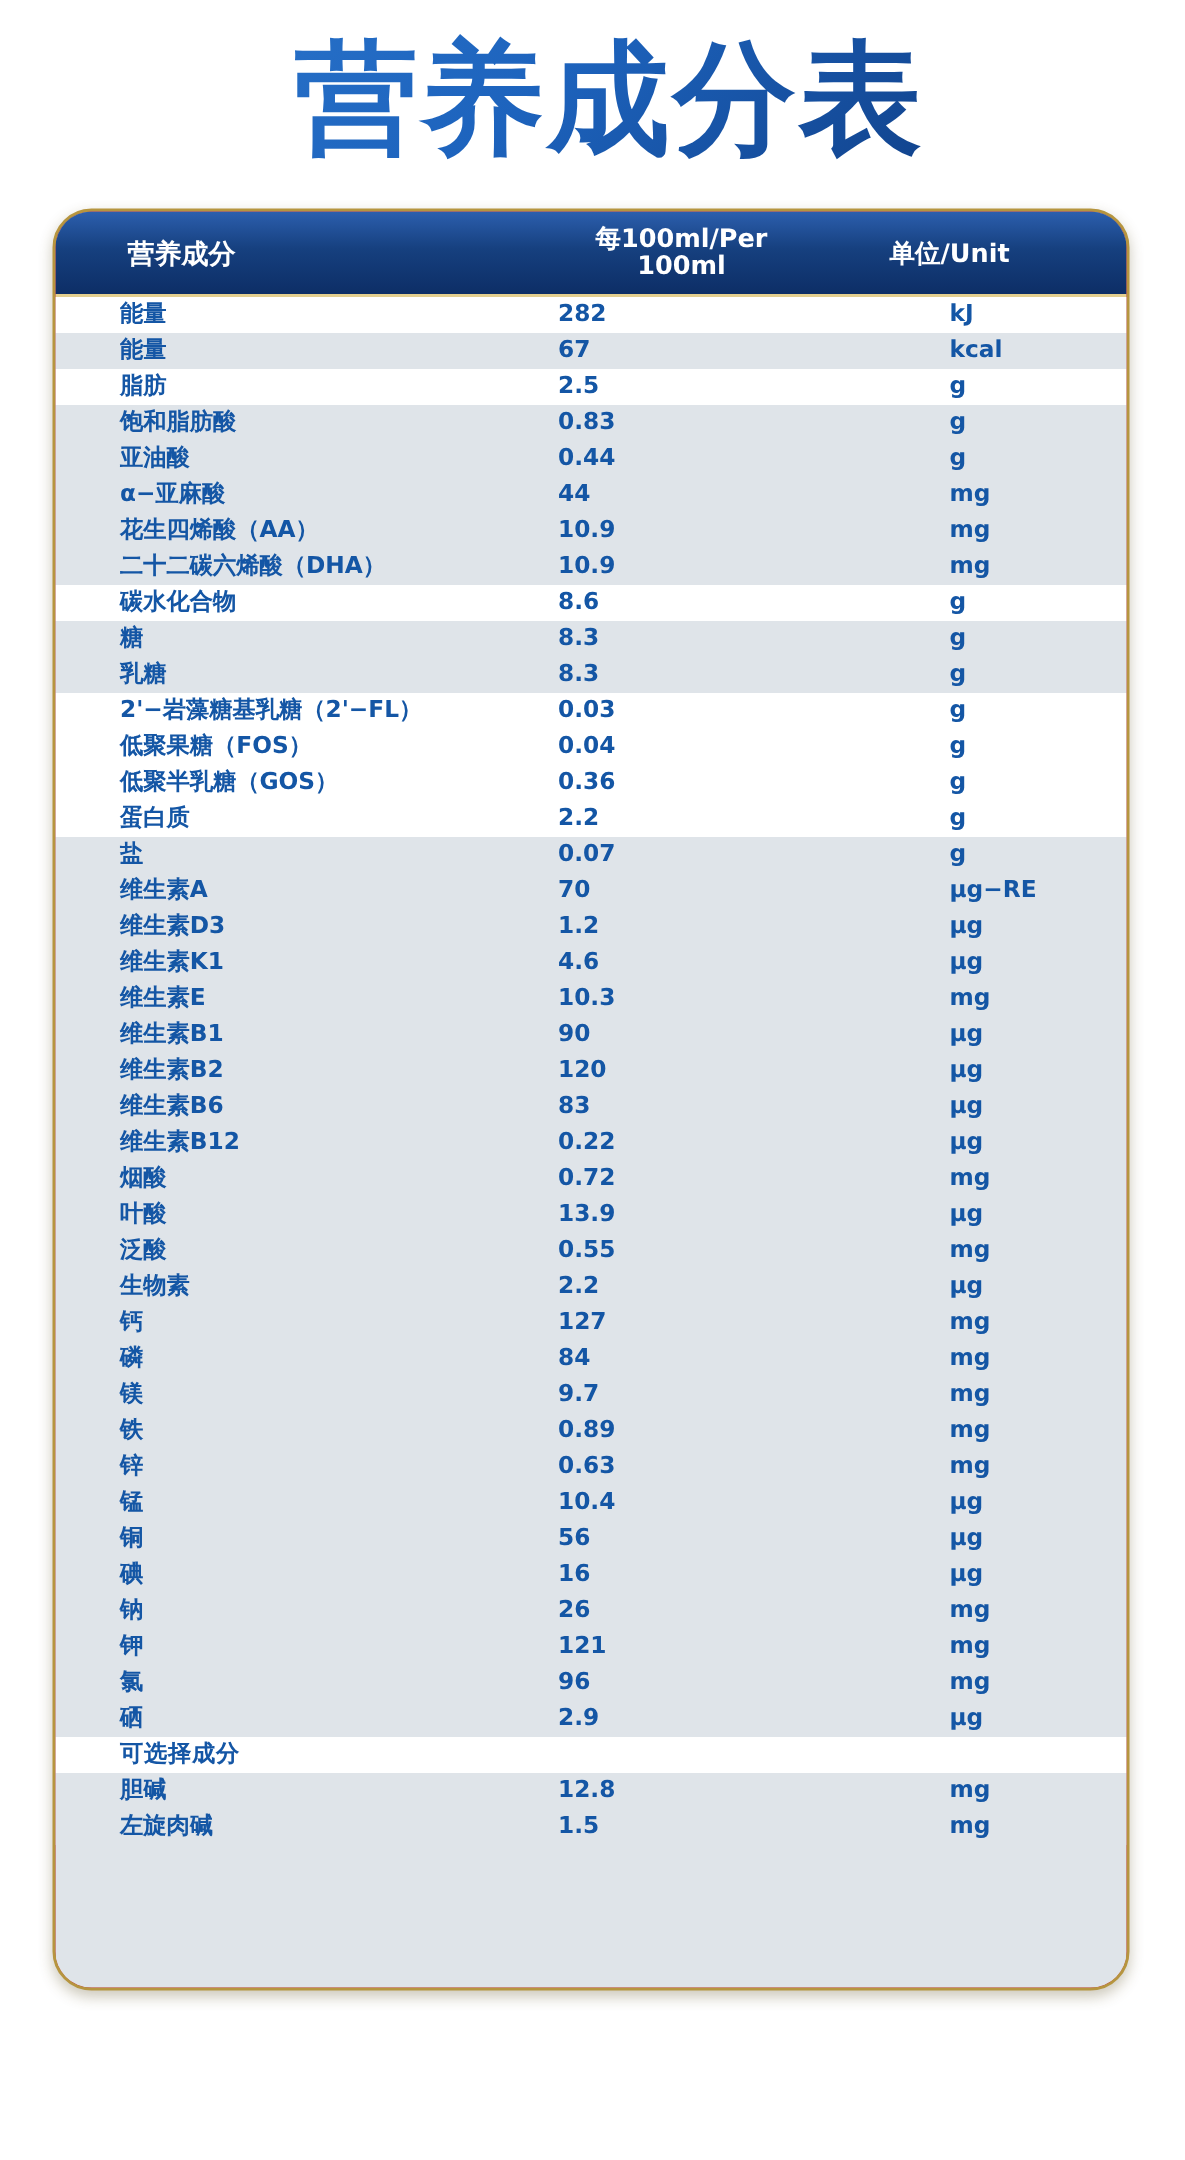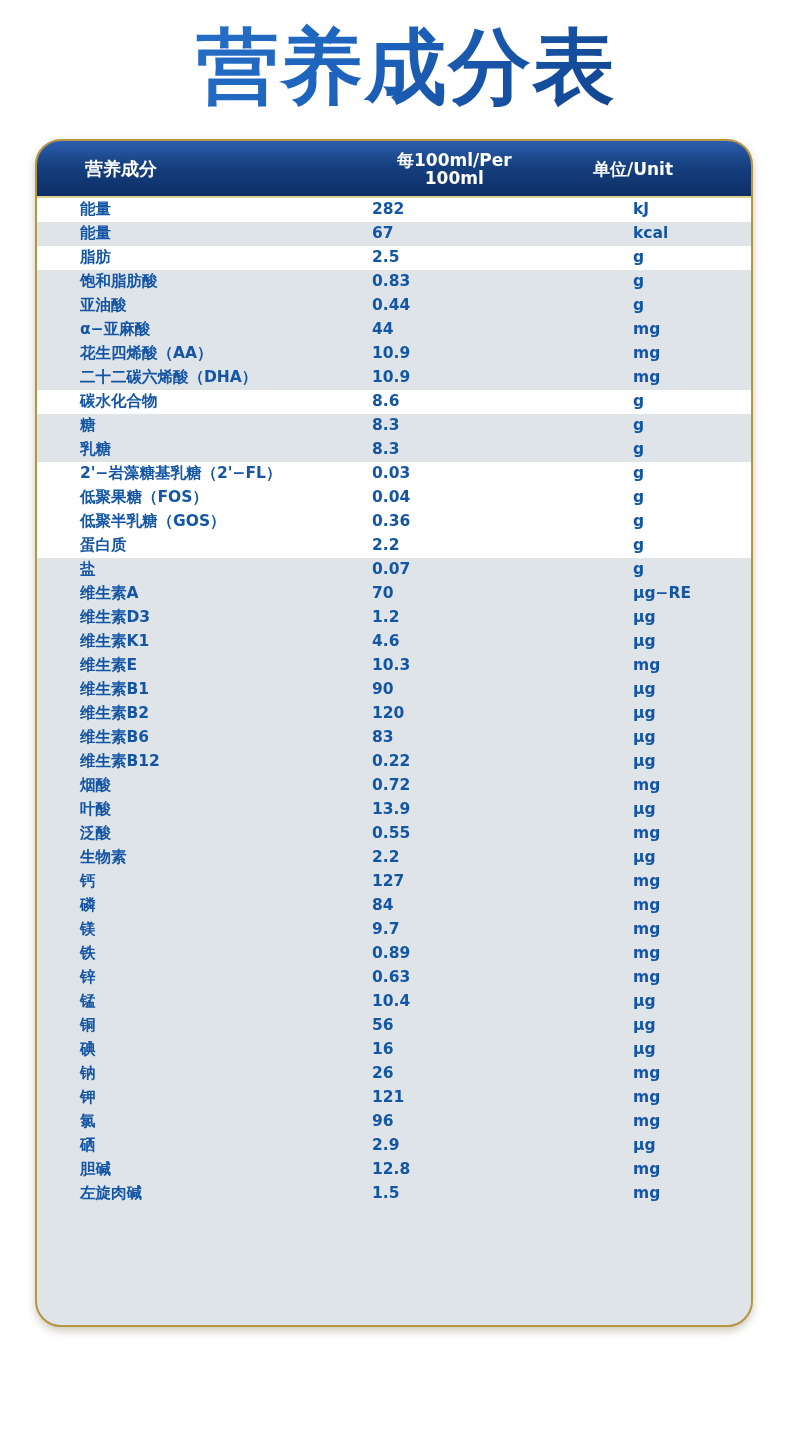--- a/index.html
+++ b/index.html
@@ -304,20 +304,27 @@
             <span class="cell label">氯</span>
             <span class="cell value">96</span>
             <span class="cell unit">mg</span>
           </div>
           <div class="row">
             <span class="cell label">硒</span>
             <span class="cell value">2.9</span>
             <span class="cell unit">μg</span>
           </div>
         </div>
+        <div class="band white">
+          <div class="row section">
+            <span class="cell label">可选择成分</span>
+            <span class="cell value"></span>
+            <span class="cell unit"></span>
+          </div>
+        </div>
         <div class="band gray">
           <div class="row">
             <span class="cell label">胆碱</span>
             <span class="cell value">12.8</span>
             <span class="cell unit">mg</span>
           </div>
           <div class="row">
             <span class="cell label">左旋肉碱</span>
             <span class="cell value">1.5</span>
             <span class="cell unit">mg</span>

